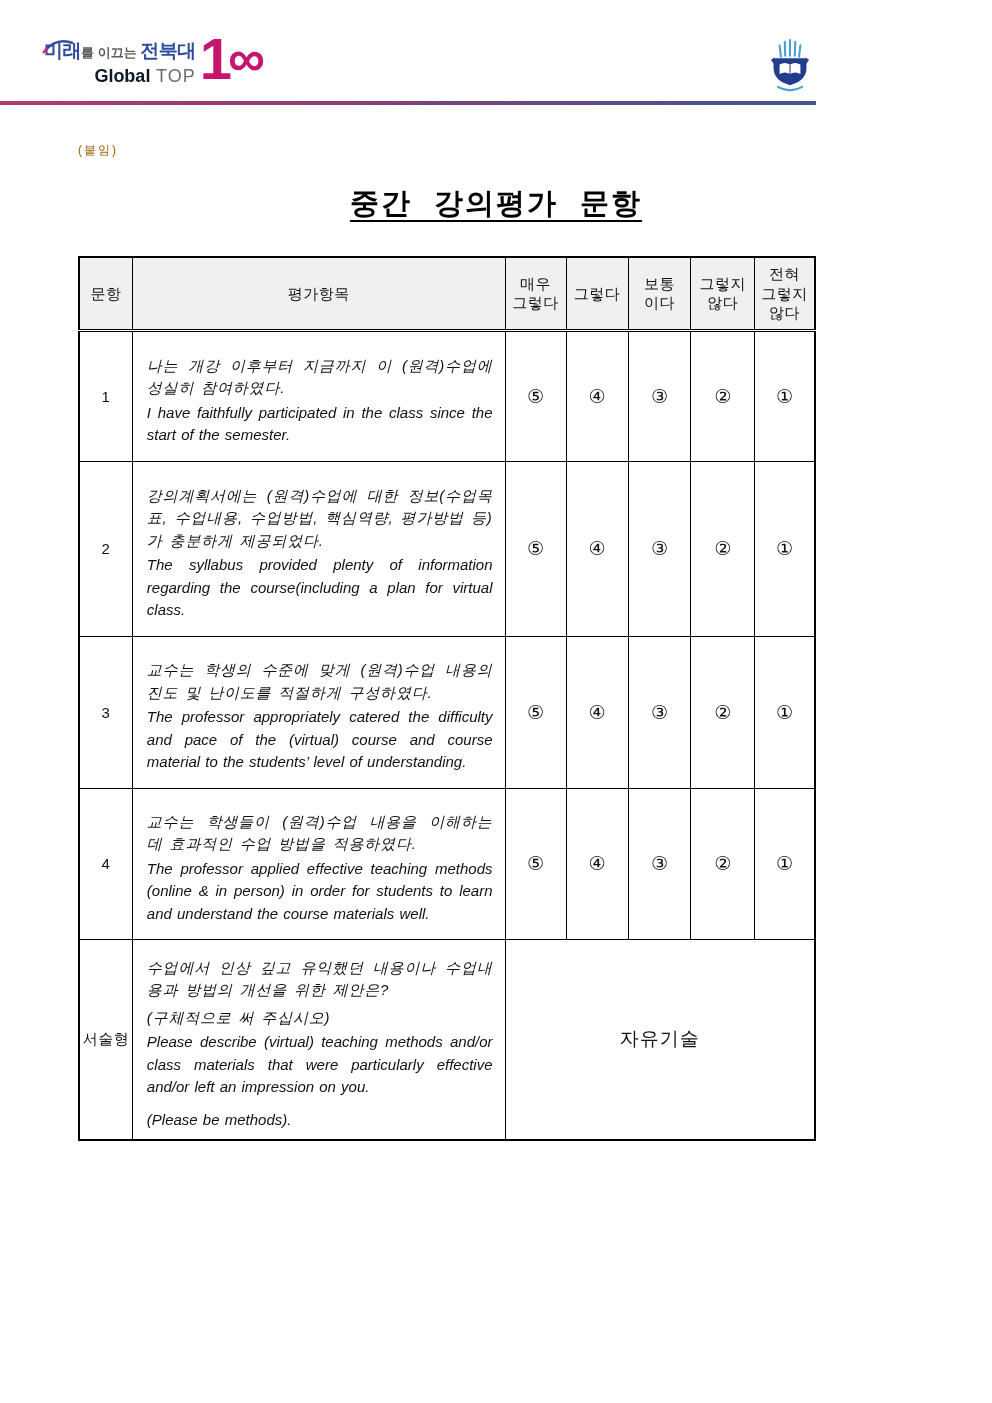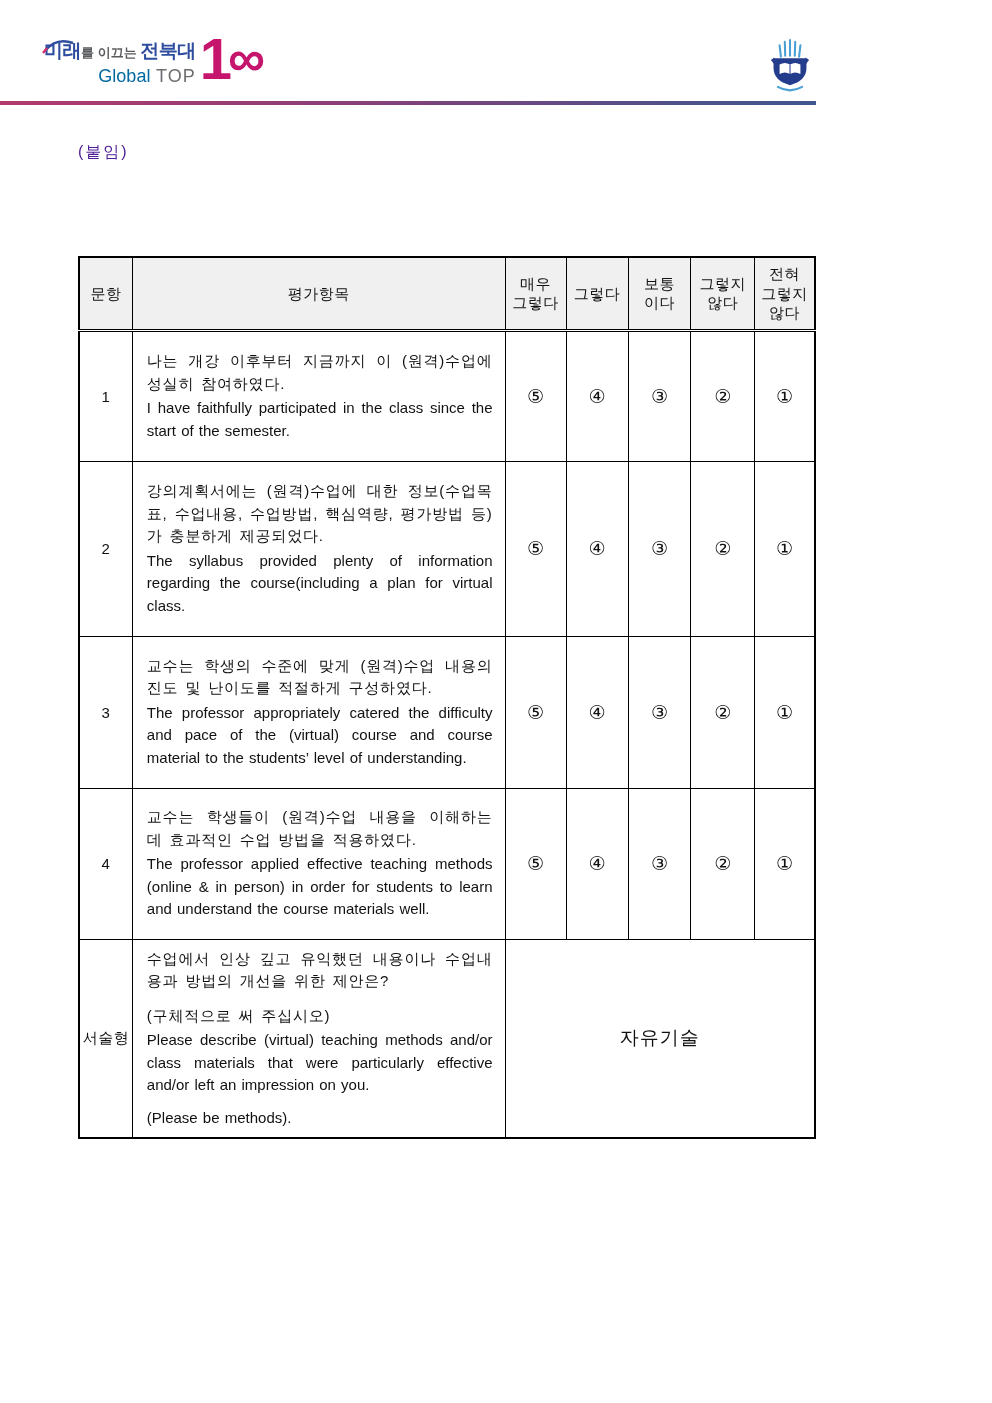--- a/index.html
+++ b/index.html
@@ -10,53 +10,53 @@
   }
 
   
   .logo-left{position:absolute;left:44px;top:30px;display:flex;align-items:flex-start;}
   .logo-left .swoosh{position:absolute;left:-2px;top:6px;}
   .ll-text{display:flex;flex-direction:column;align-items:flex-end;margin-top:10px;}
   .ll-line1{font-size:19px;line-height:22px;white-space:nowrap;}
   .ll-line1 .big-blue{font-weight:bold;color:#2f4d9e;letter-spacing:-0.5px;}
   .ll-line1 .small-gray{font-size:13px;color:#5a5b5e;font-weight:bold;}
   .ll-line2{font-size:18px;line-height:22px;white-space:nowrap;margin-top:1px;}
-  .ll-line2 .global{font-weight:normal;color:#0369a1;}
+  .ll-line2 .global{font-weight:bold;color:#0f172a;}
   .ll-line2 .top{color:#6d6e71;font-weight:normal;letter-spacing:1px;}
   .big100{display:flex;align-items:flex-start;margin-left:4px;color:#c5156d;font-weight:bold;}
   .big100 .one{font-size:58px;line-height:58px;}
   .big100 .infinity{font-size:52px;line-height:56px;margin-left:-4px;letter-spacing:-2px;}
 
   .logo-right{position:absolute;left:764px;top:38px;display:flex;align-items:center;gap:8px;}
   .lr-text{display:flex;flex-direction:column;align-items:flex-start;}
   .lr-ko{font-size:26px;font-weight:bold;color:#c2410c;letter-spacing:3px;line-height:30px;white-space:nowrap;}
   .lr-en{font-size:9px;font-weight:bold;color:#2d5fae;letter-spacing:0.8px;margin-top:2px;white-space:nowrap;}
 
   .divider{position:absolute;left:0;top:101px;width:992px;height:4px;
     background:linear-gradient(90deg,#b23a6d 0%,#8a3f78 35%,#50518a 68%,#2d5c93 100%);}
 
   
-  .attachment{position:absolute;left:78px;top:142px;font-size:16px;letter-spacing:2px;color:#4c1d95;text-align:center;}
+  .attachment{position:absolute;left:78px;top:142px;font-size:12px;letter-spacing:2px;color:#a16207;text-align:center;}
   .doc-title{position:absolute;left:0;top:184px;width:992px;margin:0;text-align:center;
     font-size:29px;font-weight:bold;letter-spacing:2px;word-spacing:12px;color:#000;}
   .doc-title span{text-decoration:underline;text-underline-offset:7px;text-decoration-thickness:2px;}
 
   
   table.survey{position:absolute;left:78px;top:256px;border-collapse:collapse;table-layout:fixed;
     border:2px solid #000;}
   .survey th,.survey td{border:1px solid #000;vertical-align:middle;}
   .survey thead th{
     background:#f0f0f0;border-bottom:3px double #000;font-weight:normal;
     font-size:15px;line-height:1.3;white-space:pre-line;text-align:center;letter-spacing:0.5px;padding:6px 2px;}
   td.qno{text-align:center;font-size:15px;letter-spacing:0.5px;padding:2px;}
-  td.item{padding:8px 12px 8px 14px;font-size:15px;}
+  td.item{padding:17px 12px 8px 14px;font-size:15px;font-style:italic;}
   td.item p{margin:0;line-height:1.5;}
   td.item p.ko{text-align:justify;letter-spacing:0.8px;word-spacing:2px;}
   td.item p.en{text-align:justify;margin-top:2px;word-spacing:1px;}
-  td.item p.note{margin-top:12px;}
+  td.item p.note{margin-top:5px;}
   td.item p.en-note{margin-top:10px;}
   td.rating{text-align:center;font-size:19px;color:#111;}
   td.answer{text-align:center;font-size:19px;letter-spacing:1px;}
 </style>
 </head>
 <body>
 
 <div class="page">
 
   <div class="logo-left">
@@ -92,20 +92,21 @@
     </svg>
     <div class="lr-text">
       <div class="lr-ko">전북대학교</div>
       <div class="lr-en">JEONBUK NATIONAL UNIVERSITY</div>
     </div>
   </div>
 
   <div class="divider"></div>
 
   <div class="attachment">(붙임)</div>
+  <h1 class="doc-title"><span>중간 강의평가 문항</span></h1>
 
   <table class="survey">
     <colgroup>
       <col style="width:58px">
         <col style="width:407px">
         <col style="width:67px">
       <col style="width:68px">
         <col style="width:69px">
         <col style="width:70px">
         <col style="width:66px">

